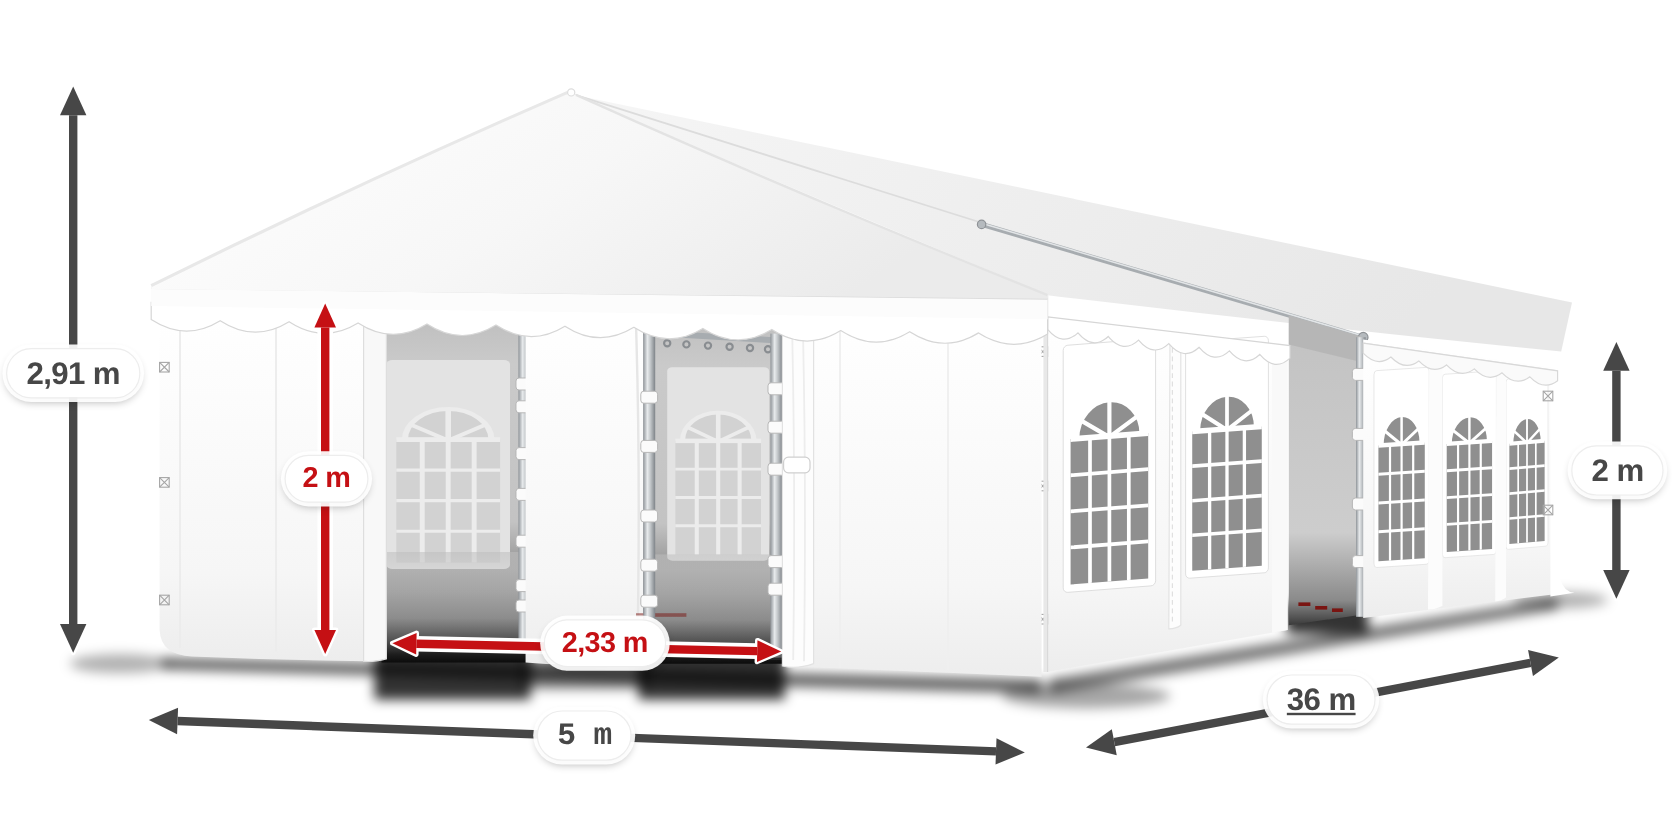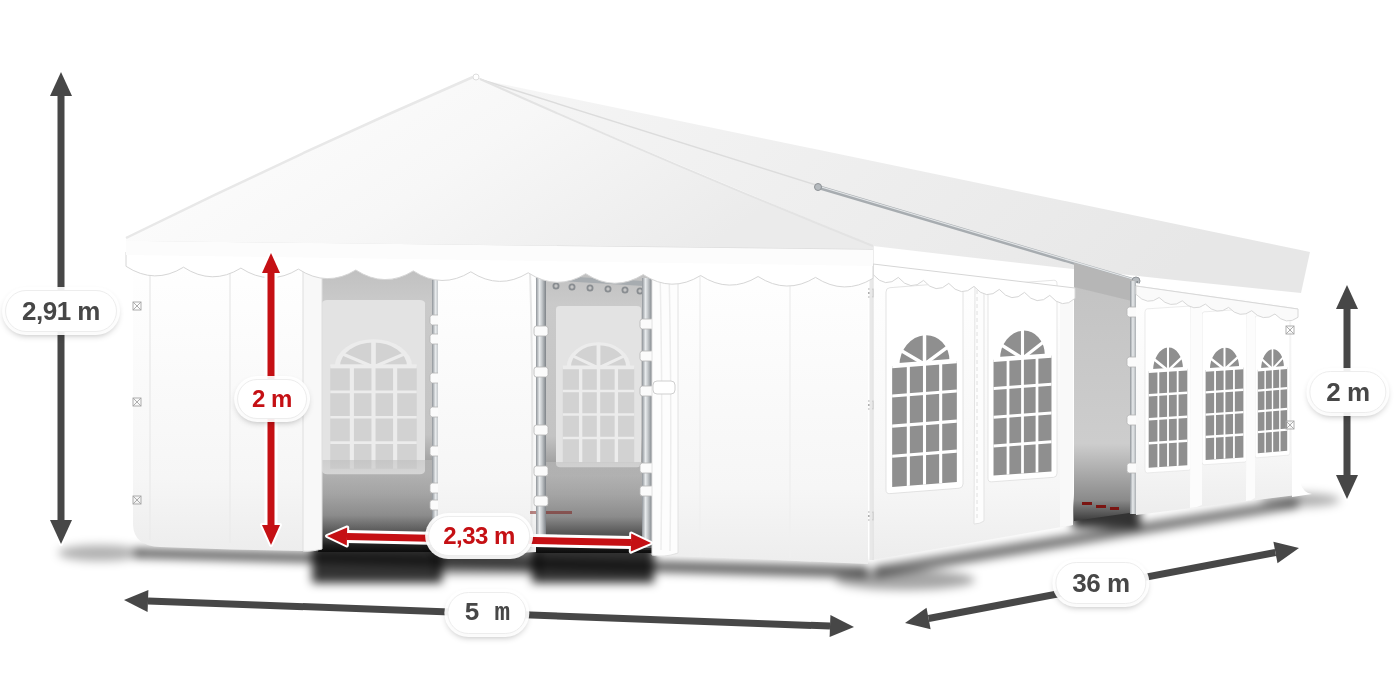--- a/index.html
+++ b/index.html
@@ -261,18 +261,18 @@
           <line x1="1347" y1="309" x2="1347" y2="475" stroke="#ffffff" stroke-width="13"></line>
           <polygon points="1347,285 1336,309 1358,309" fill="#474747" stroke="#ffffff" stroke-width="4" stroke-linejoin="round" paint-order="stroke"></polygon>
           <polygon points="1347,499 1336,475 1358,475" fill="#474747" stroke="#ffffff" stroke-width="4" stroke-linejoin="round" paint-order="stroke"></polygon>
           <line x1="1347" y1="309" x2="1347" y2="475" stroke="#474747" stroke-width="7"></line>
         </g>
       </g>
 </svg>
 
 <div class="pill" style="left:61px;top:311px;">2,91 m</div>
 <div class="pill red" style="left:272px;top:399px;">2 m</div>
-<div class="pill red" style="left:479px;top:536px;">2,33 m</div>
+<div class="pill red" style="left:504px;top:536px;">2,33 m</div>
 <div class="pill" style="left:487px;top:613px;font-family:Liberation Mono, monospace;">5 m</div>
-<div class="pill" style="left:1101px;top:583px;">36 m</div>
+<div class="pill" style="left:1101px;top:583px;text-decoration:underline;">36 m</div>
 <div class="pill" style="left:1348px;top:392px;">2 m</div>
 
 </div>
 
 </body></html>

